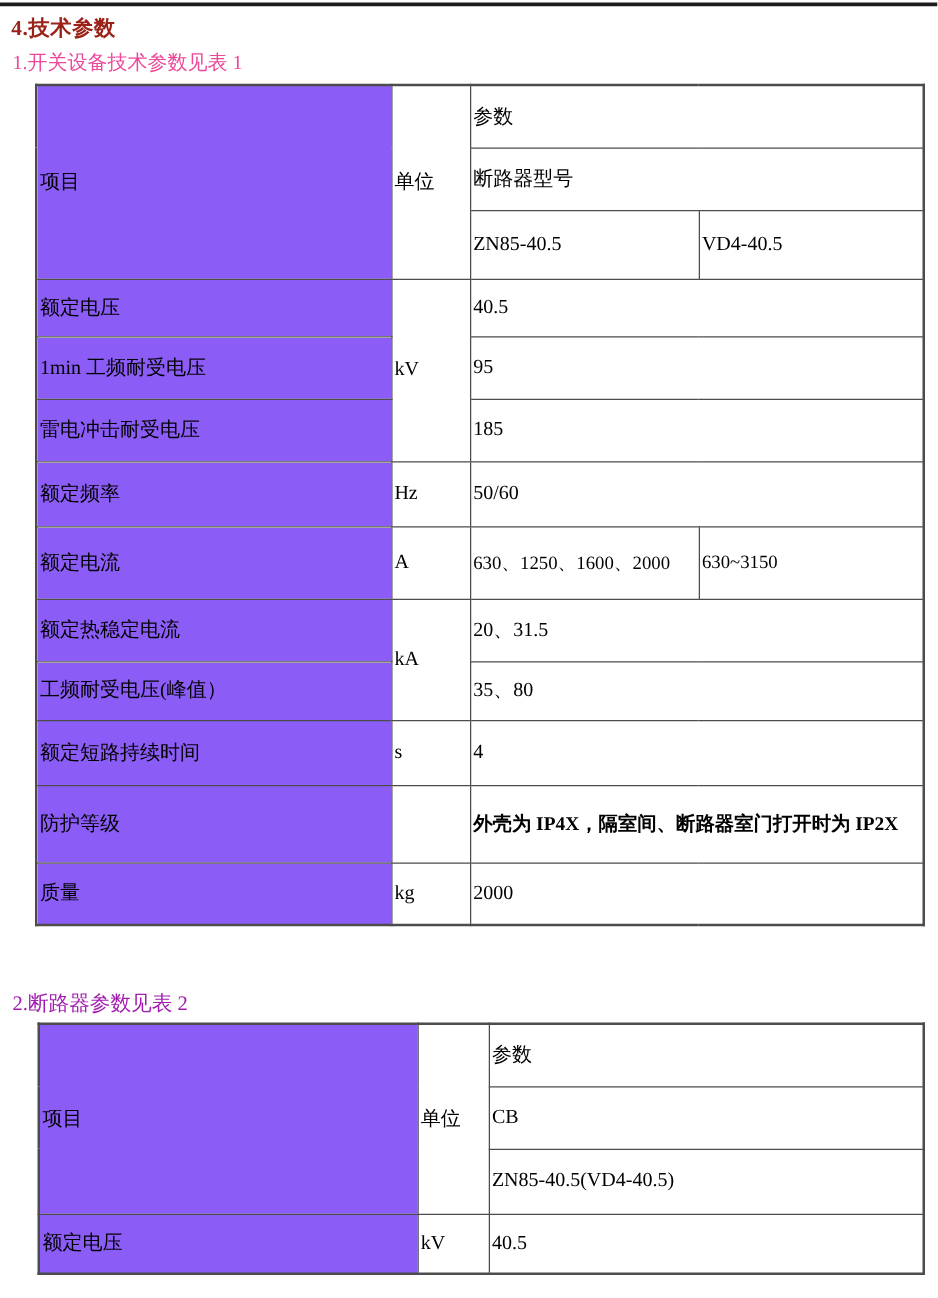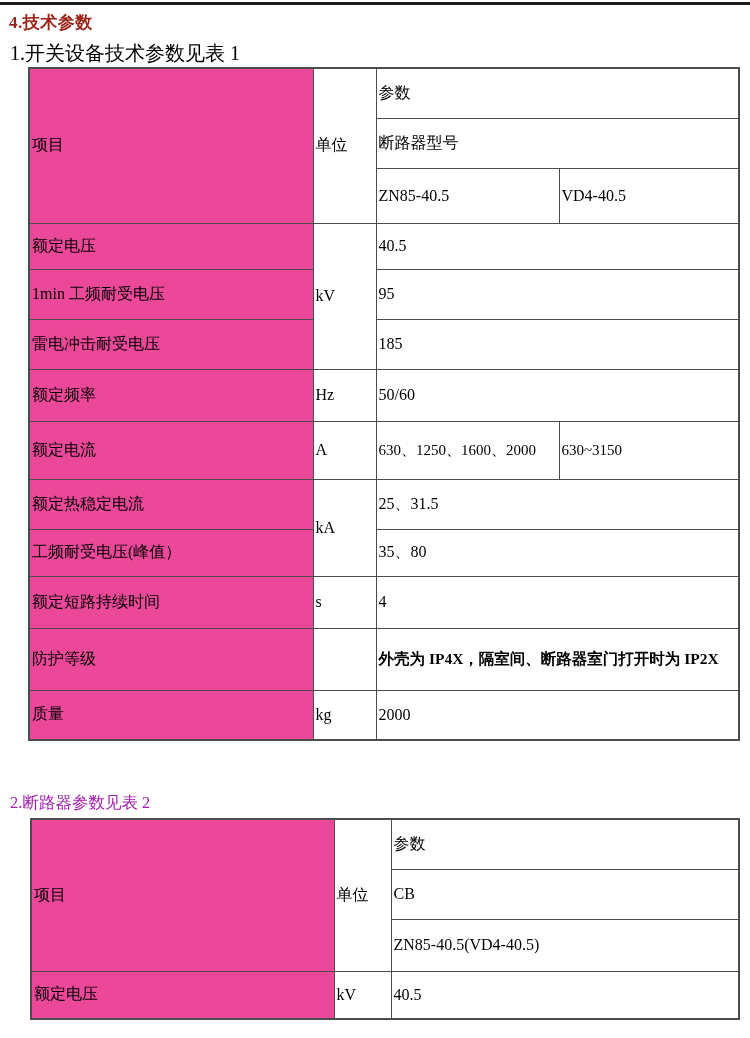--- a/index.html
+++ b/index.html
@@ -15,21 +15,21 @@
     position: absolute; left: 0; top: 2px;
     width: 750px; height: 3px; background: #1c1c1c;
   }
   .heading {
     position: absolute; left: 9px; top: 11px;
     font-size: 17px; font-weight: bold; color: #9a2219;
     letter-spacing: 0.5px;
   }
   .para1 {
     position: absolute; left: 10px; top: 40px;
-    font-size: 20px; color: #000000; text-align: right;
+    font-size: 16px; color: #ec4899; text-align: right;
   }
   .para2 {
     position: absolute; left: 10px; top: 792px;
     font-size: 16.5px; color: #a21caf;
   }
   table {
     border-collapse: collapse;
     table-layout: fixed;
     position: absolute;
   }
@@ -39,21 +39,21 @@
     border: 1px solid #4c4c4c;
   }
   table { border-width: 2px; }
   td {
     text-align: left;
     vertical-align: middle;
     font-size: 16px;
     padding: 0 2px;
     overflow: hidden;
   }
-  .pink { background: #ec4899; }
+  .pink { background: #8b5cf6; }
   .small { font-size: 15px; }
   .ip-cell { font-size: 15.5px; font-weight: bold; }
 </style>
 </head>
 <body>
 
 <div class="page">
 
   <div class="top-rule"></div>
 
@@ -101,21 +101,21 @@
     </tr>
     <tr style="height:58px">
       <td class="pink">额定电流</td>
       <td>A</td>
       <td class="small">630、1250、1600、2000</td>
       <td class="small">630~3150</td>
     </tr>
     <tr style="height:50px">
       <td class="pink">额定热稳定电流</td>
       <td rowspan="2">kA</td>
-      <td colspan="2">25、31.5</td>
+      <td colspan="2">20、31.5</td>
     </tr>
     <tr style="height:47px">
       <td class="pink">工频耐受电压(峰值）</td>
       <td colspan="2">35、80</td>
     </tr>
     <tr style="height:52px">
       <td class="pink">额定短路持续时间</td>
       <td>s</td>
       <td colspan="2">4</td>
     </tr>

